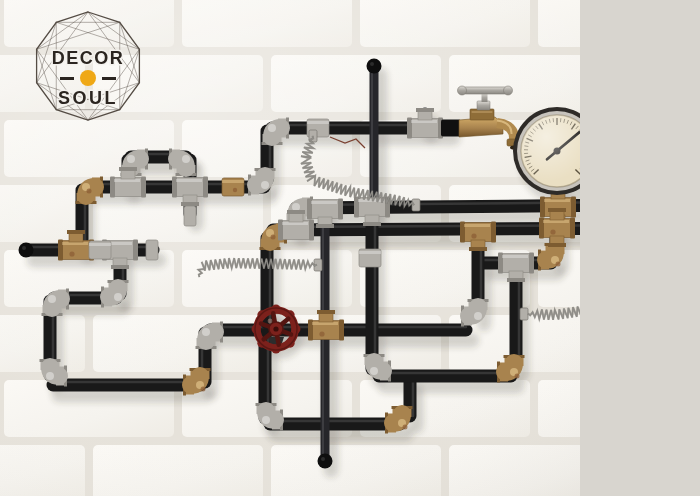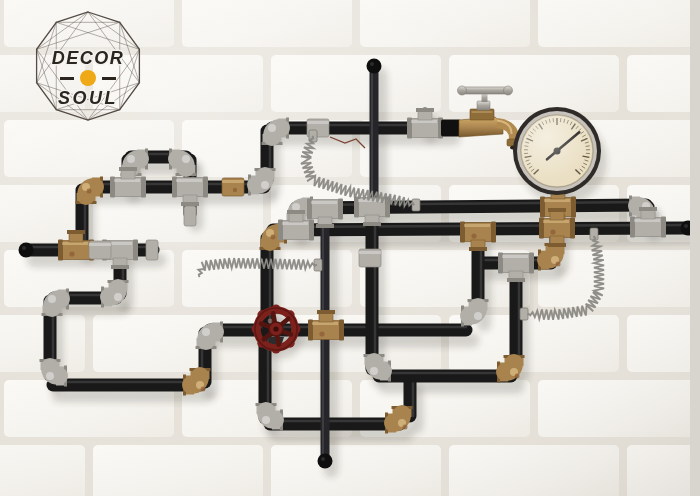--- a/index.html
+++ b/index.html
@@ -1,17 +1,17 @@
 <!DOCTYPE html>
 <html><head>
 <meta charset="utf-8">
 <style>
   html,body{margin:0;padding:0;background:#d8d5cf;}
-  .stage{position:relative;width:690px;height:496px;overflow:hidden;
-         font-family:"Liberation Sans",sans-serif;background:#f1eee8;font-style:italic;}
+  .stage{position:relative;width:580px;height:496px;overflow:hidden;
+         font-family:"Liberation Sans",sans-serif;background:#f1eee8;}
   svg{position:absolute;left:0;top:0;display:block;}
   text{font-family:"Liberation Sans",sans-serif;}
 </style>
 </head>
 <body>
 
 <div class="stage">
   <svg width="700" height="496" viewBox="0 0 700 496">
     <defs>
       <linearGradient id="brickGrad" x1="0" y1="0" x2="1" y2="1">

